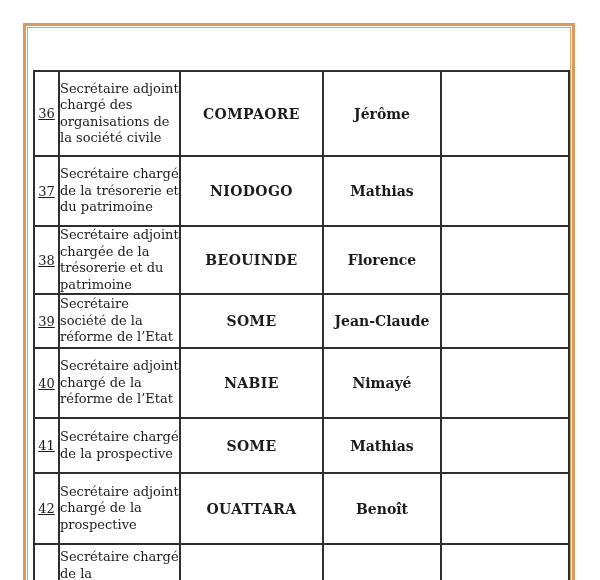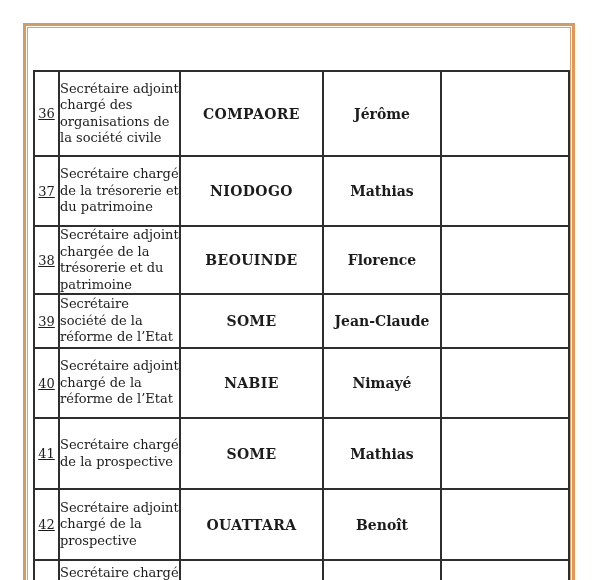--- a/index.html
+++ b/index.html
@@ -80,21 +80,21 @@
     font-weight: 700;
     font-size: 14px;
   }
 
   
   tbody tr:nth-child(1) { height: 85px; }
   tbody tr:nth-child(2) { height: 70px; }
   tbody tr:nth-child(3) { height: 68px; }
   tbody tr:nth-child(4) { height: 54px; }
   tbody tr:nth-child(5) { height: 70px; }
-  tbody tr:nth-child(6) { height: 71px; border-radius: 20px; }
+  tbody tr:nth-child(6) { height: 55px; border-radius: 20px; }
   tbody tr:nth-child(7) { height: 71px; }
   tbody tr:nth-child(8) { height: 85px; }
   
   tbody tr:last-child td.cell-title {
     vertical-align: top;
     padding-top: 4px;
   }
 </style>
 </head>
 <body>

